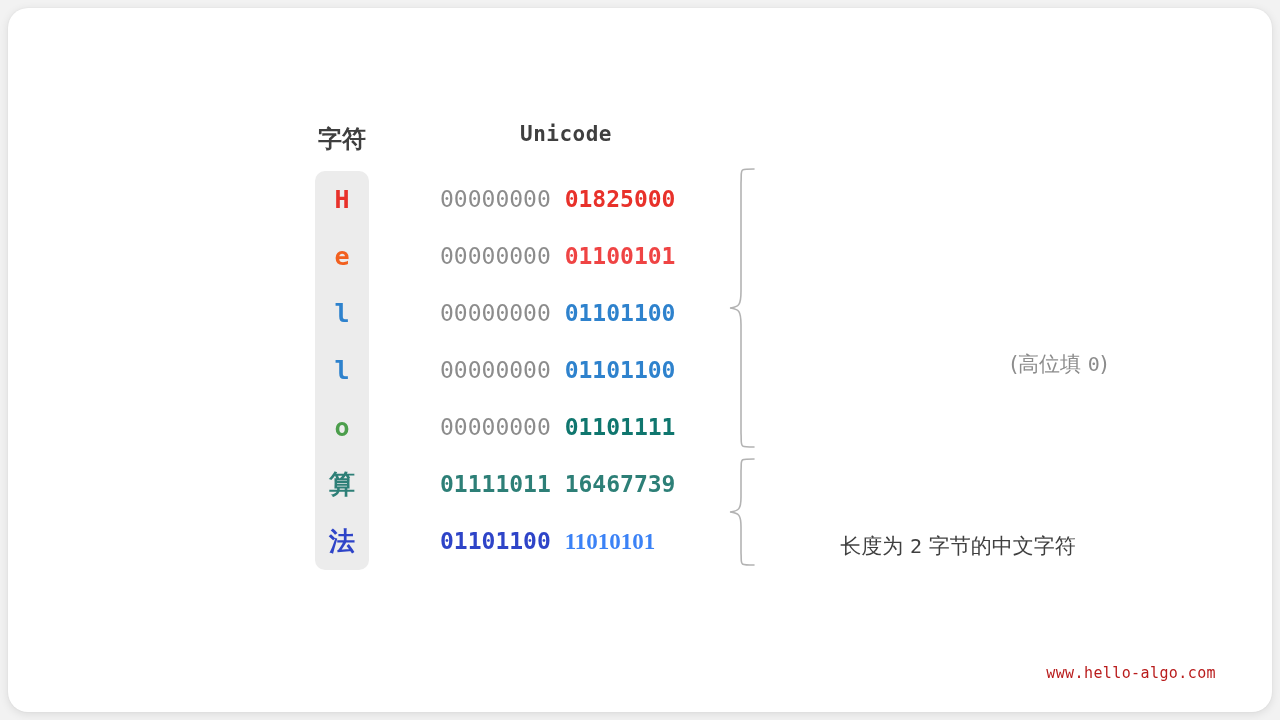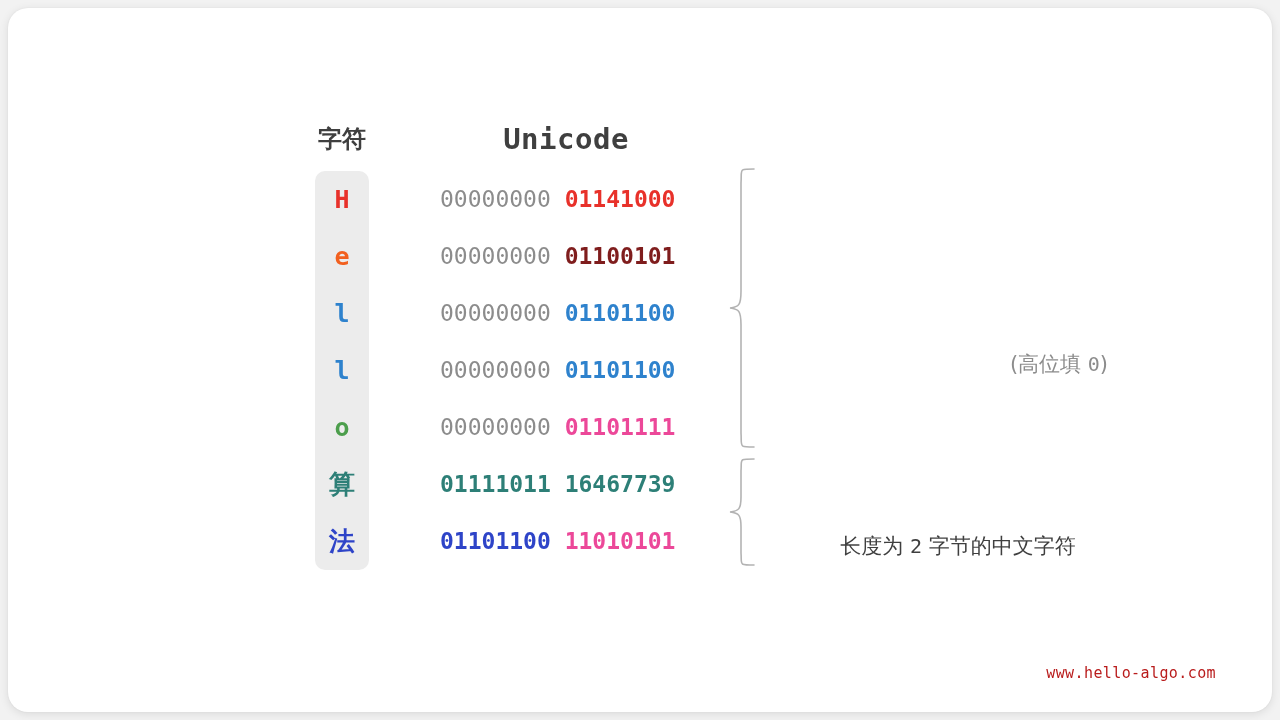--- a/index.html
+++ b/index.html
@@ -43,21 +43,21 @@
     width: 54px;
     text-align: center;
     font-size: 24px;
     font-family: "DejaVu Sans", "Liberation Sans", sans-serif;
   }
   #hdr-unicode {
     left: 432px;
     top: 114px;
     width: 252px;
     text-align: center;
-    font-size: 29px;
+    font-size: 21px;
     font-family: "DejaVu Sans Mono", "Liberation Mono", monospace;
     letter-spacing: 0.5px;
   }
 
   
   #char-column {
     position: absolute;
     left: 307px;
     top: 163px;
     width: 54px;
@@ -170,27 +170,27 @@
         <div class="char-cell" style="top: 163px; color: rgb(232, 49, 42);">H</div>
         <div class="char-cell" style="top: 220px; color: rgb(242, 96, 31);">e</div>
         <div class="char-cell" style="top: 277px; color: rgb(46, 130, 205);">l</div>
         <div class="char-cell" style="top: 334px; color: rgb(46, 130, 205);">l</div>
         <div class="char-cell" style="top: 391px; color: rgb(76, 158, 76);">o</div>
         <div class="char-cell cjk" style="top: 448px; color: rgb(45, 127, 119);">算</div>
         <div class="char-cell cjk" style="top: 505px; color: rgb(46, 68, 200);">法</div>
       </div>
 
     <div id="bin-rows">
-        <div class="bin-row" style="top: 163px;"><span class="bin-hi" style="color: rgb(140, 140, 140);">00000000</span><span> </span><span class="bin-lo" style="color: rgb(232, 49, 42);">01141000</span></div>
-        <div class="bin-row" style="top: 220px;"><span class="bin-hi" style="color: rgb(140, 140, 140);">00000000</span><span> </span><span class="bin-lo" style="color: #7f1d1d;">01100101</span></div>
+        <div class="bin-row" style="top: 163px;"><span class="bin-hi" style="color: rgb(140, 140, 140);">00000000</span><span> </span><span class="bin-lo" style="color: rgb(232, 49, 42);">01825000</span></div>
+        <div class="bin-row" style="top: 220px;"><span class="bin-hi" style="color: rgb(140, 140, 140);">00000000</span><span> </span><span class="bin-lo" style="color: #ef4444;">01100101</span></div>
         <div class="bin-row" style="top: 277px;"><span class="bin-hi" style="color: rgb(140, 140, 140);">00000000</span><span> </span><span class="bin-lo" style="color: rgb(46, 130, 205);">01101100</span></div>
         <div class="bin-row" style="top: 334px;"><span class="bin-hi" style="color: rgb(140, 140, 140);">00000000</span><span> </span><span class="bin-lo" style="color: rgb(46, 130, 205);">01101100</span></div>
-        <div class="bin-row" style="top: 391px;"><span class="bin-hi" style="color: rgb(140, 140, 140);">00000000</span><span> </span><span class="bin-lo" style="color: #ec4899;">01101111</span></div>
+        <div class="bin-row" style="top: 391px;"><span class="bin-hi" style="color: rgb(140, 140, 140);">00000000</span><span> </span><span class="bin-lo" style="color: #0f766e;">01101111</span></div>
         <div class="bin-row" style="top: 448px;"><span class="bin-hi filled" style="color: rgb(45, 127, 119);">01111011</span><span> </span><span class="bin-lo" style="color: rgb(45, 127, 119);">16467739</span></div>
-        <div class="bin-row" style="top: 505px;"><span class="bin-hi filled" style="color: rgb(46, 68, 200);">01101100</span><span> </span><span class="bin-lo" style="color: #ec4899;">11010101</span></div>
+        <div class="bin-row" style="top: 505px;"><span class="bin-hi filled" style="color: rgb(46, 68, 200);">01101100</span><span> </span><span class="bin-lo" style="color: #3b82f6; font-family: Liberation Serif, serif;">11010101</span></div>
       </div>
 
     <svg class="brace" id="brace-1" width="40" height="290" style="left:720px; top:157px;">
       <path d="M 26 4
                C 10 4, 14 4, 13 18
                L 13 126
                C 13 140, 11 142, 2 143
                C 11 144, 13 146, 13 160
                L 13 268
                C 14 282, 10 282, 26 282" fill="none" stroke="#b3b3b3" stroke-width="1.6" stroke-linecap="round"></path>

